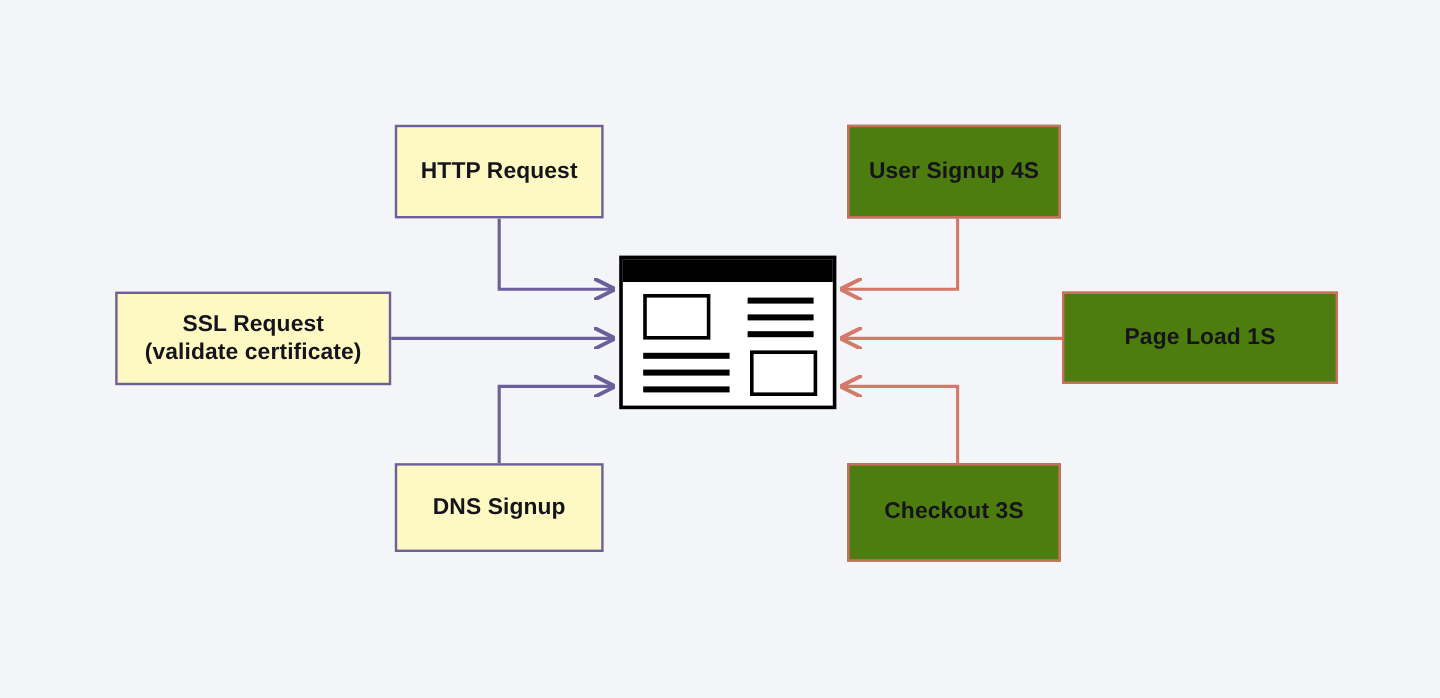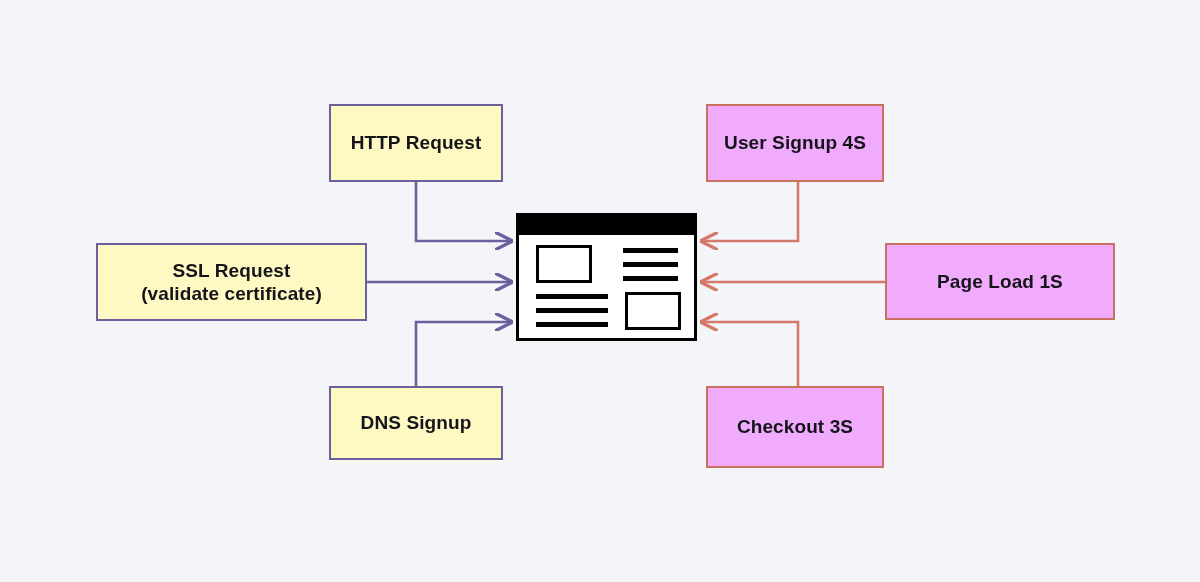--- a/index.html
+++ b/index.html
@@ -37,21 +37,21 @@
     line-height: 1.22;
     color: #15141a;
     letter-spacing: 0.1px;
     z-index: 3;
   }
   .node.client {
     background: #fef9c3;
     border: 2px solid #6b5f9c;
   }
   .node.server {
-    background: #f0abfc;
+    background: #4d7c0f;
     border: 2px solid #c9705f;
   }
   .node-label {
     display: block;
     padding: 0 6px;
     white-space: pre-line;
   }
 
   
   #webpage-mockup {
@@ -111,21 +111,21 @@
 
     <path d="M 886 282 L 702 282" fill="none" stroke="#d4796a" stroke-width="2.6" marker-end="url(#arrow-red)"></path>
 
     <path d="M 798 386 L 798 322 L 702 322" fill="none" stroke="#d4796a" stroke-width="2.6" marker-end="url(#arrow-red)"></path>
   </svg>
 
   <div class="node client" id="node-http-request" style="left:329px; top:104px; width:174px; height:78px;">
     <span class="node-label">HTTP Request</span>
   </div>
 
-  <div class="node client" id="node-ssl-request" style="left:96px; top:243px; width:271px; height:78px;">
+  <div class="node client" id="node-ssl-request" style="left:96px; top:243px; width:230px; height:78px;">
     <span class="node-label">SSL Request
 (validate certificate)</span>
   </div>
 
   <div class="node client" id="node-dns-request" style="left:329px; top:386px; width:174px; height:74px;">
     <span class="node-label">DNS Signup</span>
   </div>
 
   <div class="node server" id="node-user-signup" style="left:706px; top:104px; width:178px; height:78px;">
     <span class="node-label">User Signup 4S</span>

